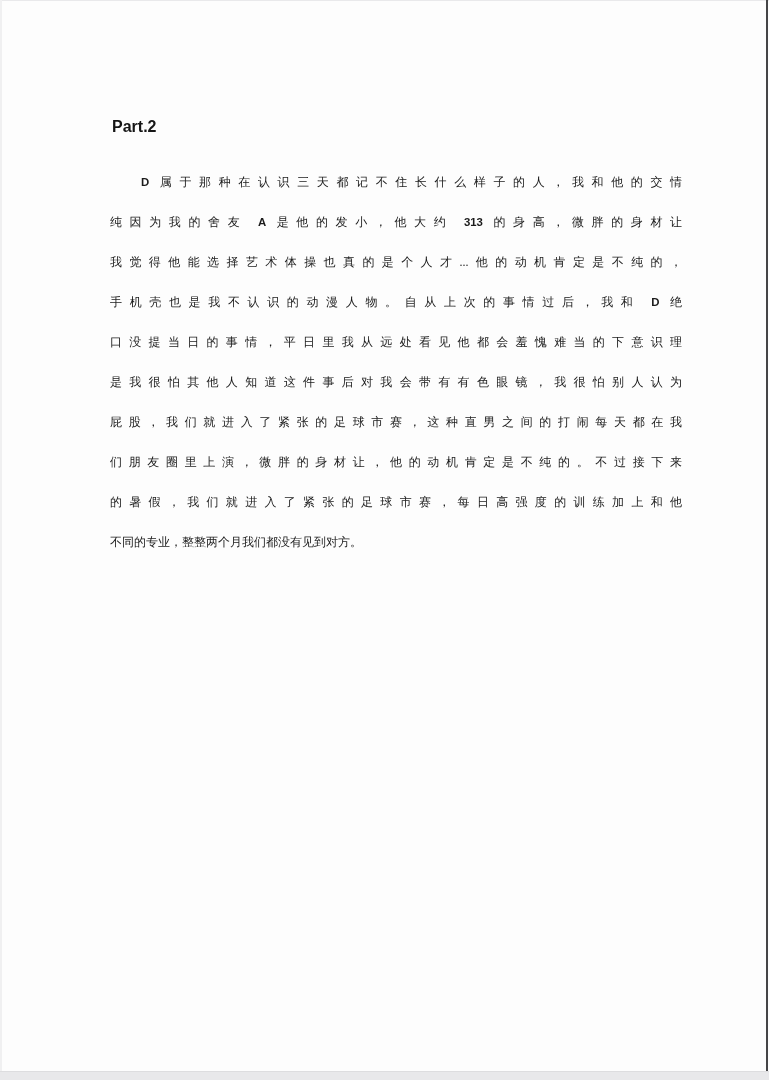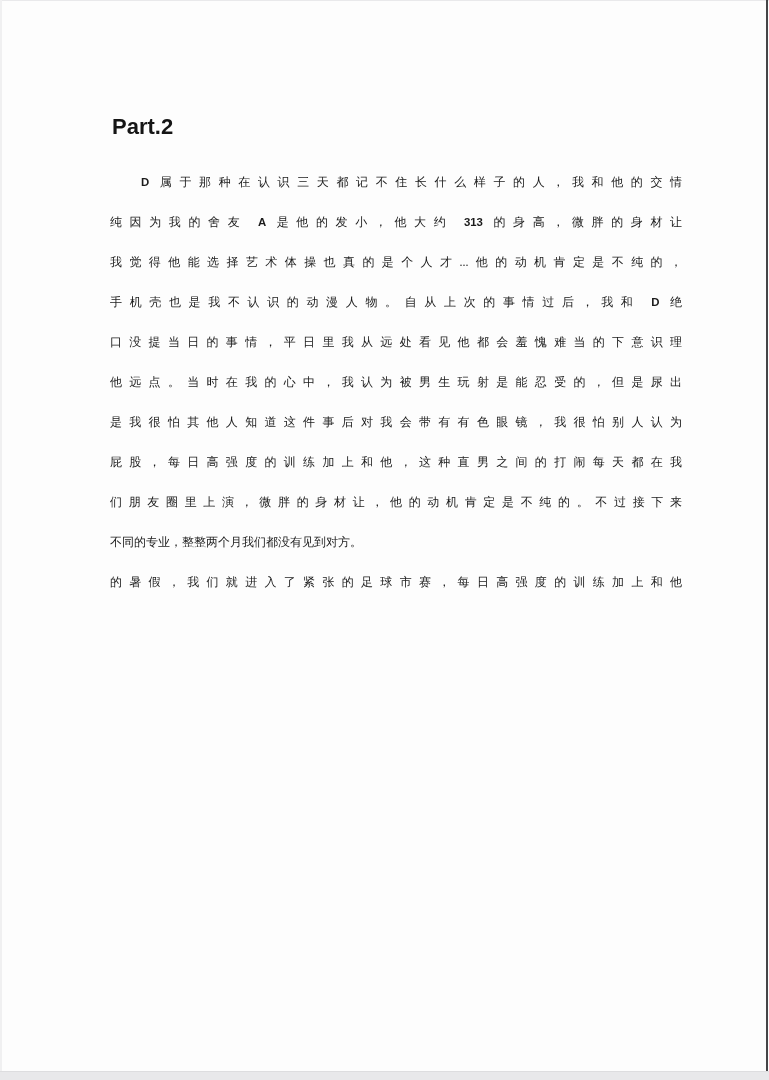--- a/index.html
+++ b/index.html
@@ -44,21 +44,21 @@
   .content {
     position: absolute;
     left: 110px;
     top: 114px;
     width: 572px;
   }
   .heading {
     margin: 0 0 0 2px;
     font-family: "Liberation Sans", "DejaVu Sans", sans-serif;
     font-weight: 700;
-    font-size: 22px;
+    font-size: 16px;
     line-height: 26px;
     color: #151515;
   }
   .para {
     margin-top: 22px;
   }
   .line {
     height: 40px;
     line-height: 40px;
     font-size: 12px;
@@ -88,24 +88,23 @@
 
   <div class="content">
     <h1 class="heading">Part.2</h1>
 
     <div class="para">
         <div class="line first"><span class="lat">D</span> 属于那种在认识三天都记不住长什么样子的人，我和他的交情</div>
         <div class="line">纯因为我的舍友 <span class="lat">A</span> 是他的发小，他大约 <span class="lat">313</span> 的身高，微胖的身材让</div>
         <div class="line">我觉得他能选择艺术体操也真的是个人才...他的动机肯定是不纯的，</div>
         <div class="line">手机壳也是我不认识的动漫人物。自从上次的事情过后，我和 <span class="lat">D</span> 绝</div>
         <div class="line">口没提当日的事情，平日里我从远处看见他都会羞愧难当的下意识理</div>
-        <div class="line">他远点。当时在我的心中，我认为被男生玩射是能忍受的，但是尿出</div>
         <div class="line">是我很怕其他人知道这件事后对我会带有有色眼镜，我很怕别人认为</div>
-        <div class="line">屁股，每日高强度的训练加上和他，这种直男之间的打闹每天都在我</div>
+        <div class="line">屁股，我们就进入了紧张的足球市赛，这种直男之间的打闹每天都在我</div>
         <div class="line">们朋友圈里上演，微胖的身材让，他的动机肯定是不纯的。不过接下来</div>
+        <div class="line">的暑假，我们就进入了紧张的足球市赛，每日高强度的训练加上和他</div>
         <div class="line last">不同的专业，整整两个月我们都没有见到对方。</div>
-        <div class="line">的暑假，我们就进入了紧张的足球市赛，每日高强度的训练加上和他</div>
       </div>
   </div>
 
   <div class="edge-right"></div>
   <div class="edge-bottom"></div>
 </div>
 
 </body></html>

